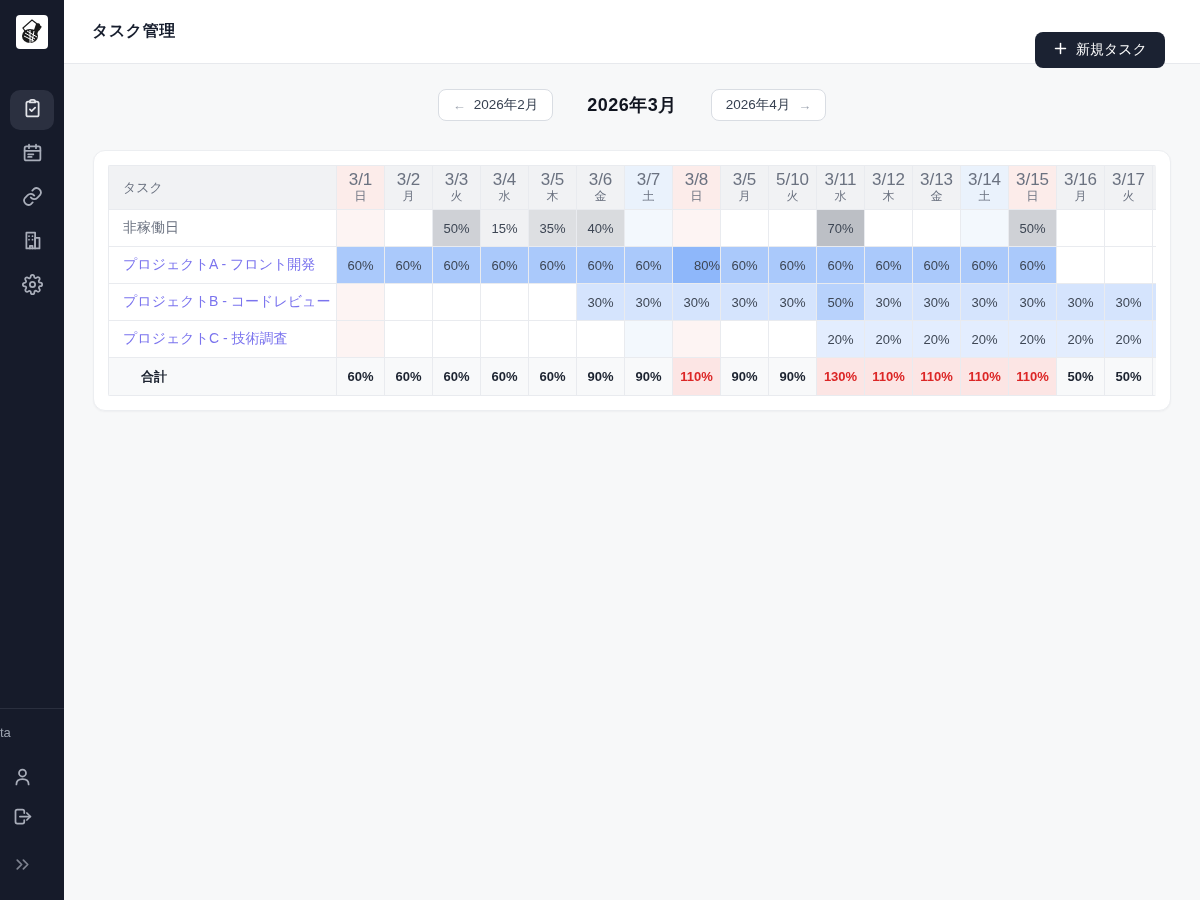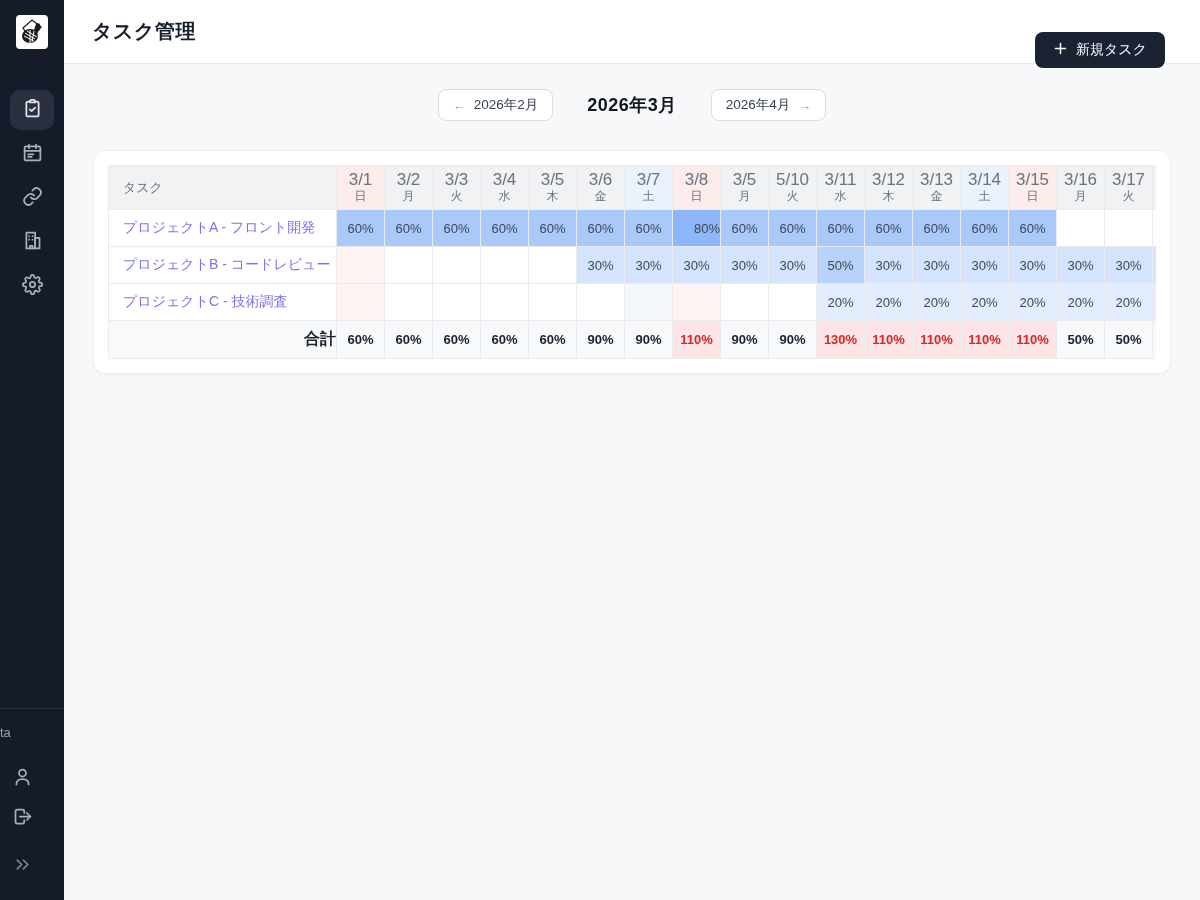--- a/index.html
+++ b/index.html
@@ -35,21 +35,21 @@
   }
   .side-foot-item svg { width:21px; height:21px; }
   .collapse-btn { margin-top:8px; margin-bottom:14px; color:#7d828f; }
   
   .main { flex:1; display:flex; flex-direction:column; }
   .topbar {
     height:64px; background:#ffffff; border-bottom:1px solid #e7e9ed;
     display:flex; align-items:center; justify-content:space-between;
     padding:0 35px 0 28px;
   }
-  .page-title { font-size:20px; font-weight:bold; color:#161d2d; letter-spacing:.5px; }
+  .page-title { font-size:16px; font-weight:bold; color:#161d2d; letter-spacing:.5px; }
   .new-task-btn {
     background:#1b2232; color:#ffffff; border:none; border-radius:8px;
     height:36px; padding:0 18px; font-size:14px; font-family:inherit;
     display:flex; align-items:center; gap:8px; cursor:pointer;margin-top:36px;
   }
   .new-task-btn svg { width:15px; height:15px; }
   
   .month-nav {
     margin-top:25px; display:flex; align-items:center; justify-content:center; gap:34px;
   }
@@ -78,21 +78,21 @@
   thead th.sat { background:#eaf2fc; }
   .dh-date { display:block; font-size:17px; line-height:16px; }
   .dh-day  { display:block; font-size:12px; line-height:15px; margin-top:1px; }
   tbody td, tfoot td { height:37px; text-align:center; color:#3d4654; background:#ffffff; }
   tbody th { background:#ffffff; font-weight:normal; text-align:left; padding-left:14px; height:37px; }
   th.row-nonwork { color:#6b7280; font-size:14px; }
   th.row-project { color:#7b74ee; font-size:14px; cursor:pointer;border-radius:8px; }
   td.blank.sun { background:#fdf4f3; }
   td.blank.sat { background:#f3f8fd; }
   tfoot th, tfoot td { background:#f8f9fa; height:38px; font-weight:bold; color:#1c2330; }
-  tfoot th { text-align:right; padding-left:32px; font-size:16px; }
+  tfoot th { text-align:left; padding-left:32px; font-size:13px; }
   tfoot td { font-size:13px; }
   tfoot td.over { color:#dc2626; background:#fce5e4; }
   tfoot tr, tfoot th, tfoot td { border-top:1px solid #e2e5ea; }
 </style>
 </head>
 <body>
 
 <aside class="sidebar">
   <div class="logo-box">
     <svg width="26" height="28" viewBox="0 0 26 28">
@@ -308,20 +308,41 @@
                 <span class="dh-date">3/17</span>
                 <span class="dh-day">火</span>
               </th>
               <th class="">
                 <span class="dh-date"></span>
                 <span class="dh-day"></span>
               </th>
             </tr>
           </thead>
           <tbody>
+            <tr>
+              <th class="row-nonwork">非稼働日</th>
+              <td class="blank sun"></td>
+              <td class="blank "></td>
+              <td style="background: rgba(107, 114, 128, 0.325);">50%</td>
+              <td style="background: rgba(107, 114, 128, 0.098);">15%</td>
+              <td style="background: rgba(107, 114, 128, 0.227);">35%</td>
+              <td style="background: rgba(107, 114, 128, 0.26);">40%</td>
+              <td class="blank sat"></td>
+              <td class="blank sun"></td>
+              <td class="blank "></td>
+              <td class="blank "></td>
+              <td style="background: rgba(107, 114, 128, 0.455);">70%</td>
+              <td class="blank "></td>
+              <td class="blank "></td>
+              <td class="blank sat"></td>
+              <td style="background: rgba(107, 114, 128, 0.325);">50%</td>
+              <td class="blank "></td>
+              <td class="blank "></td>
+              <td class="blank "></td>
+            </tr>
             <tr>
               <th class="row-project">プロジェクトA - フロント開発</th>
               <td style="background: rgba(59, 130, 246, 0.43);">60%</td>
               <td style="background: rgba(59, 130, 246, 0.43);">60%</td>
               <td style="background: rgba(59, 130, 246, 0.43);">60%</td>
               <td style="background: rgba(59, 130, 246, 0.43);">60%</td>
               <td style="background: rgba(59, 130, 246, 0.43);">60%</td>
               <td style="background: rgba(59, 130, 246, 0.43);">60%</td>
               <td style="background: rgba(59, 130, 246, 0.43);">60%</td>
               <td style="background: rgba(59, 130, 246, 0.576); text-align: right;">80%</td>

